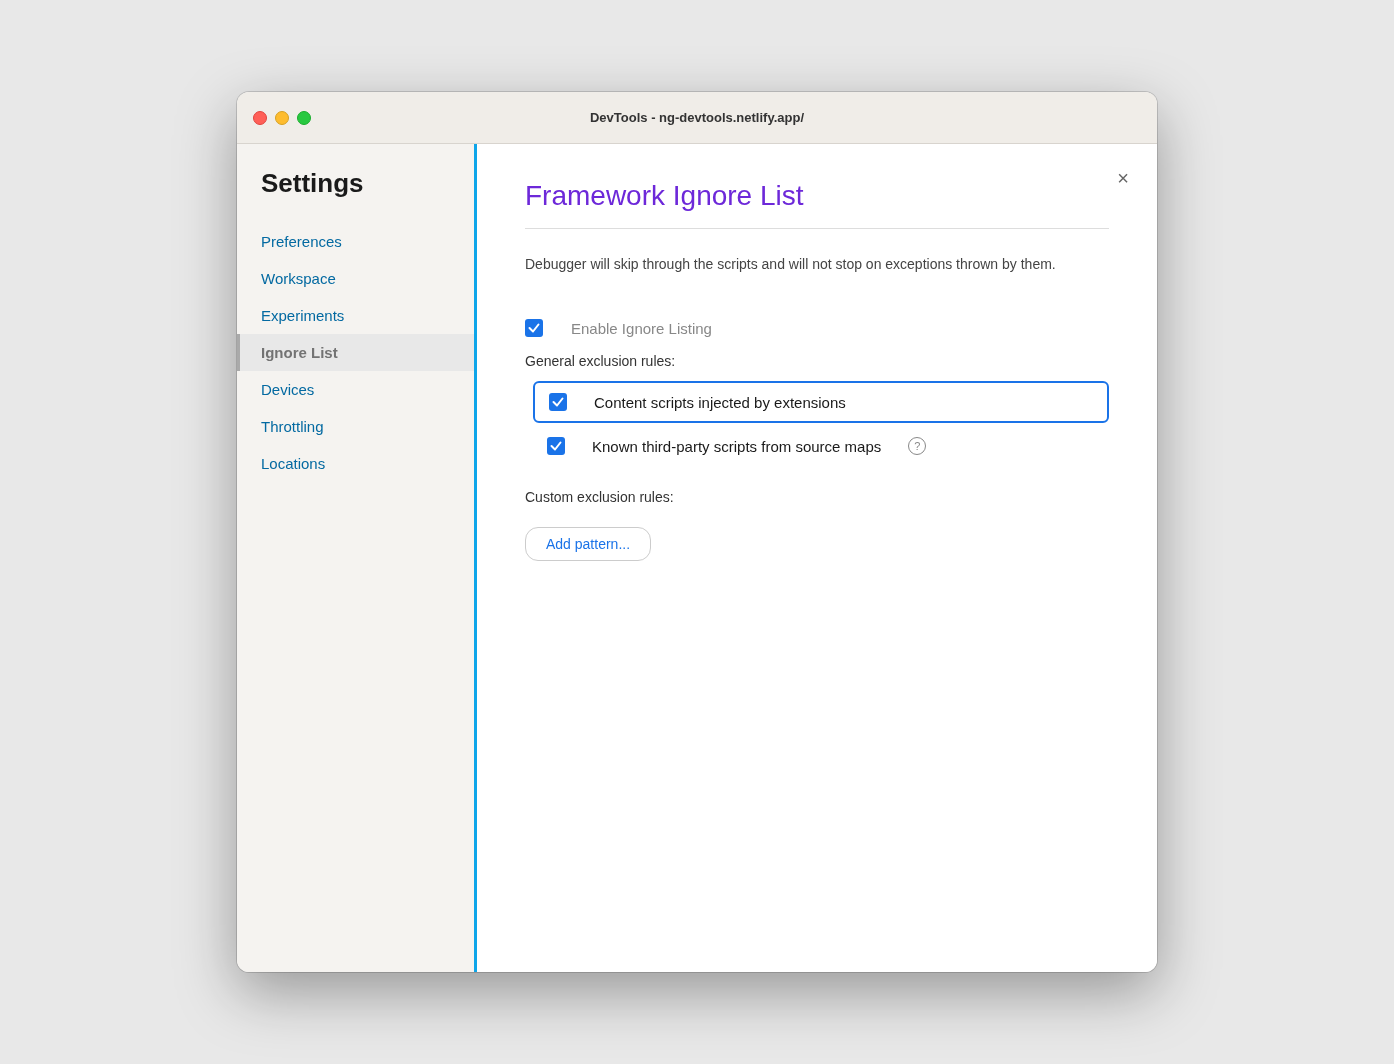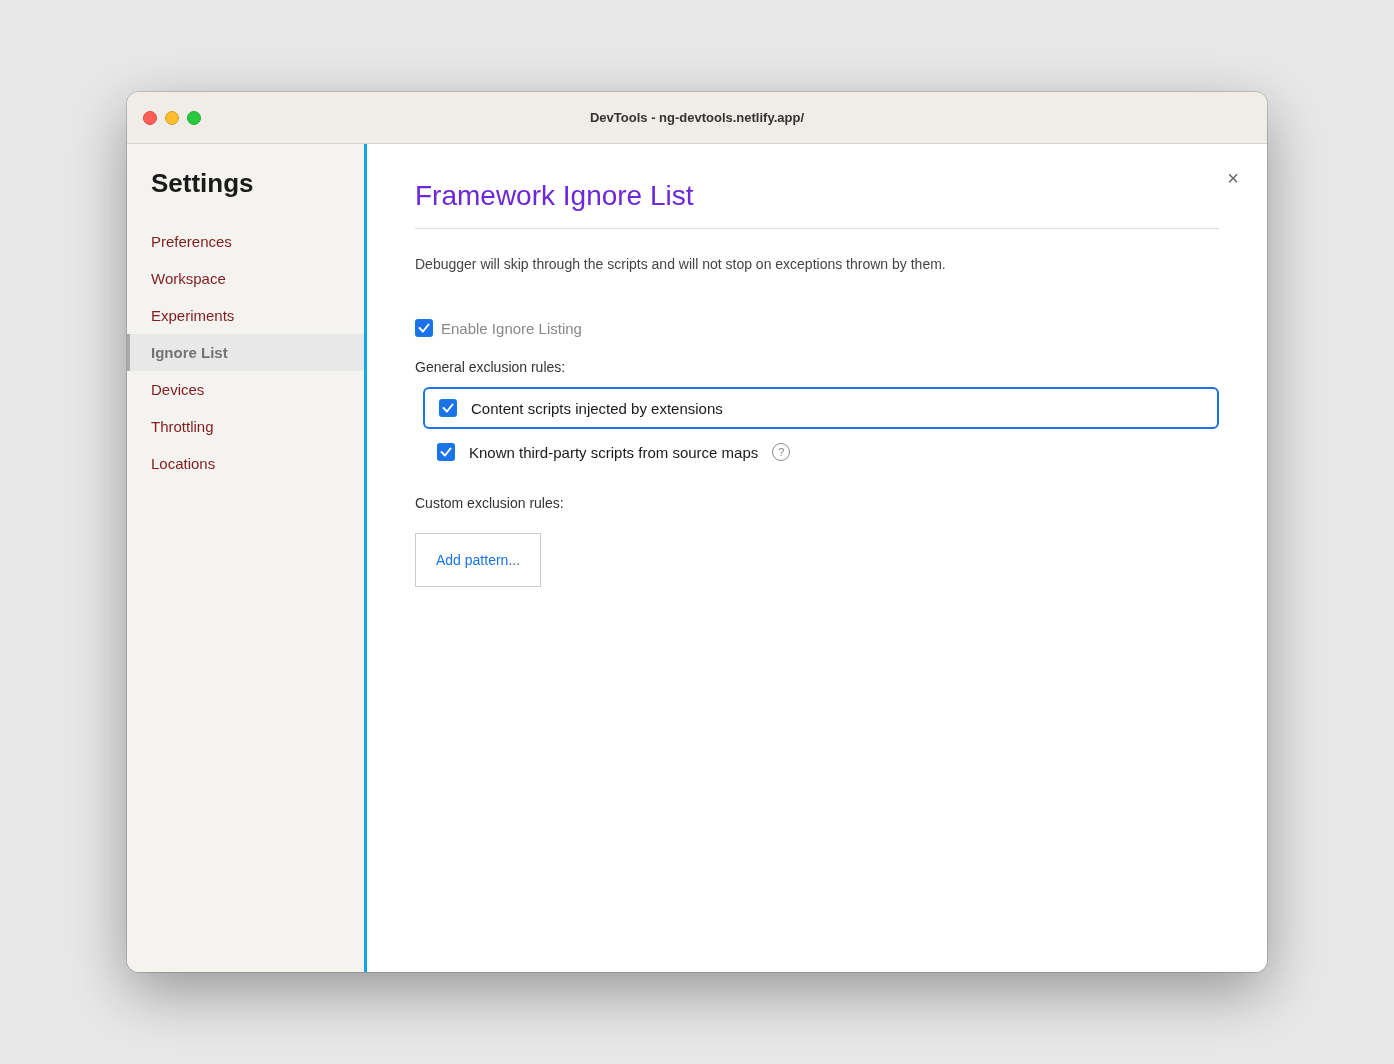--- a/index.html
+++ b/index.html
@@ -7,21 +7,21 @@
     body {
       background: #e8e8e8;
       display: flex;
       align-items: center;
       justify-content: center;
       min-height: 100vh;
       font-family: -apple-system, BlinkMacSystemFont, 'Segoe UI', Helvetica, Arial, sans-serif;
     }
 
     .window {
-      width: 1140px;
+      width: 920px;
       min-height: 880px;
       background: #faf9f7;
       border-radius: 12px;
       box-shadow: 0 20px 60px rgba(0,0,0,0.35), 0 0 0 1px rgba(0,0,0,0.15);
       overflow: hidden;
       display: flex;
       flex-direction: column;
     }
 
     .titlebar {
@@ -76,21 +76,21 @@
     .sidebar-heading {
       font-size: 26px;
       font-weight: 700;
       color: #1a1a1a;
       padding: 0 24px 24px 24px;
     }
 
     .sidebar-item {
       padding: 10px 24px;
       font-size: 15px;
-      color: #7f1d1d;
+      color: #0369a1;
       cursor: pointer;
       border-radius: 0;
     }
 
     .sidebar-item.active {
       background: #e8e8e8;
       font-weight: 600;
       color: #737373;
       border-left: 3px solid #aaa;
       padding-left: 21px;
@@ -131,22 +131,22 @@
     .description {
       font-size: 14px;
       color: #444;
       line-height: 1.6;
       margin-bottom: 44px;
     }
 
     .enable-row {
       display: flex;
       align-items: center;
-      gap: 8px;
-      margin-bottom: 22px;
+      gap: 28px;
+      margin-bottom: 16px;
       text-align: right;
     }
 
     .checkbox-blue {
       width: 18px;
       height: 18px;
       background: #1a73e8;
       border-radius: 3px;
       display: flex;
       align-items: center;
@@ -173,21 +173,21 @@
     }
 
     .exclusion-rules {
       margin-left: 8px;
       margin-bottom: 24px;
     }
 
     .rule-row {
       display: flex;
       align-items: center;
-      gap: 14px;
+      gap: 27px;
       padding: 10px 14px;
       margin-bottom: 4px;
     }
 
     .rule-row.highlighted {
       border: 2.5px solid #1a73e8;
       border-radius: 6px;
     }
 
     .rule-label {
@@ -207,26 +207,26 @@
       color: #888;
       cursor: pointer;
       flex-shrink: 0;
     }
 
     .custom-section {
     }
 
     .add-pattern-btn {
       margin-top: 10px;
-      padding: 18px 20px;
+      padding: 8px 20px;
       font-size: 14px;
       color: #1a73e8;
       background: #fff;
       border: 1px solid #ccc;
-      border-radius: 0;
+      border-radius: 13px;
       cursor: pointer;
       font-weight: 500;
     }
   </style>
 </head>
 <body>
 
 <div class="window">
 
   <div class="titlebar">

